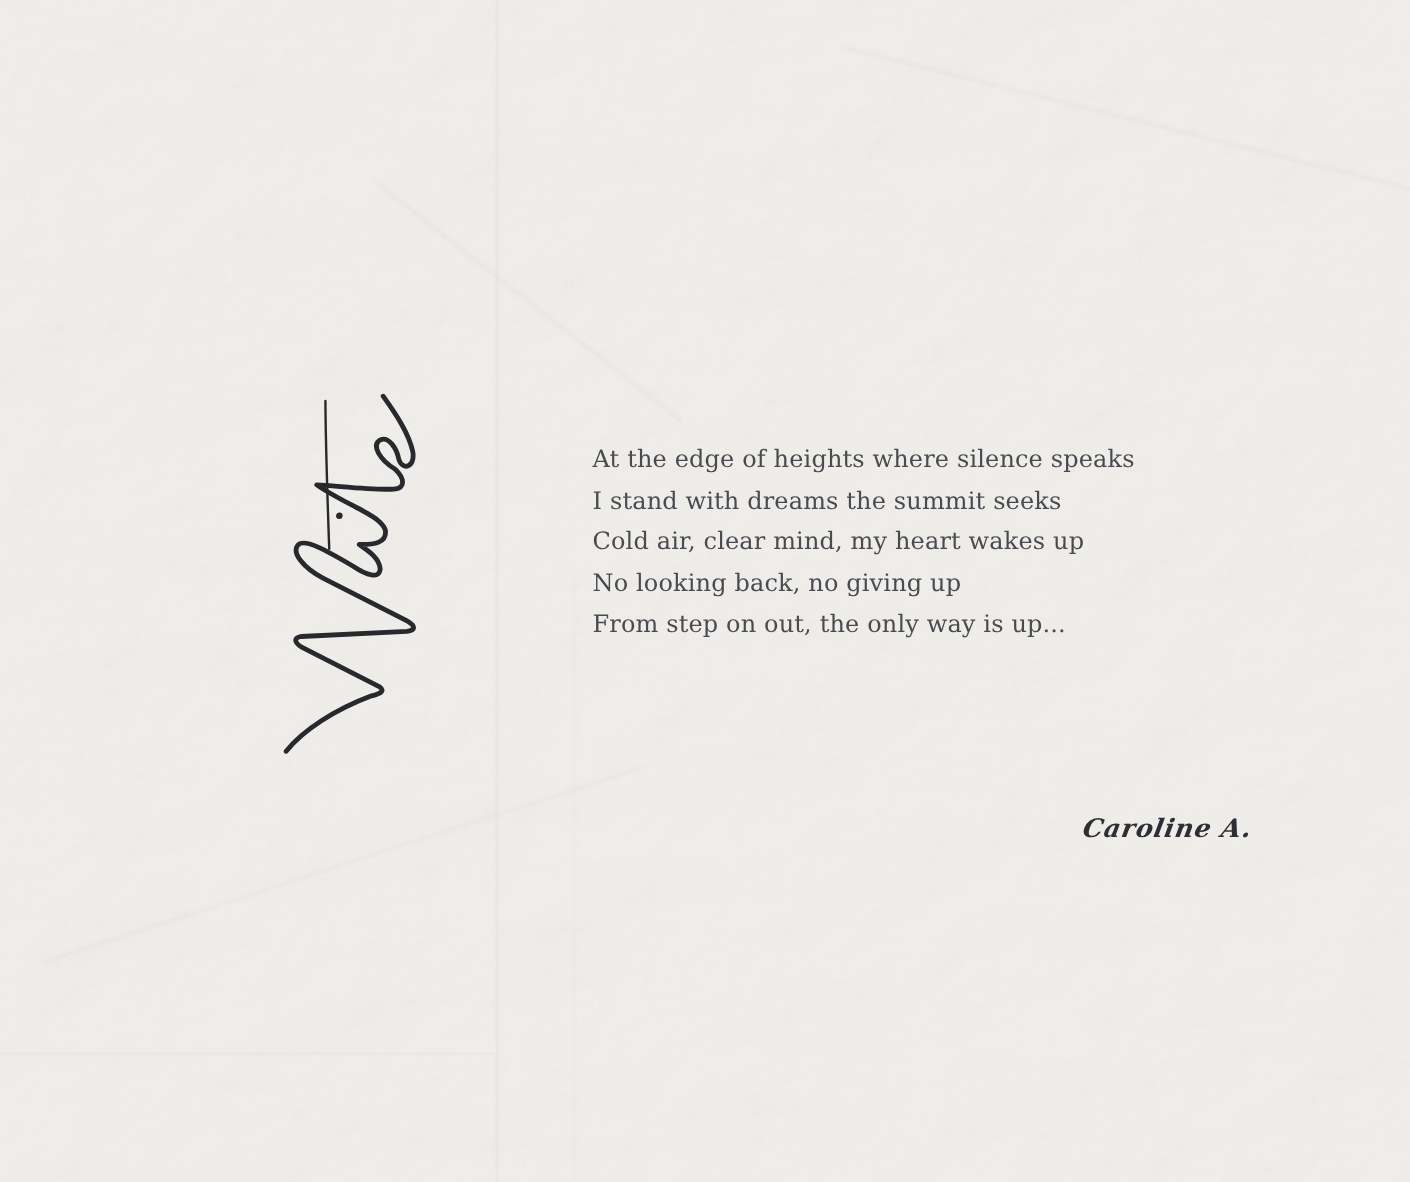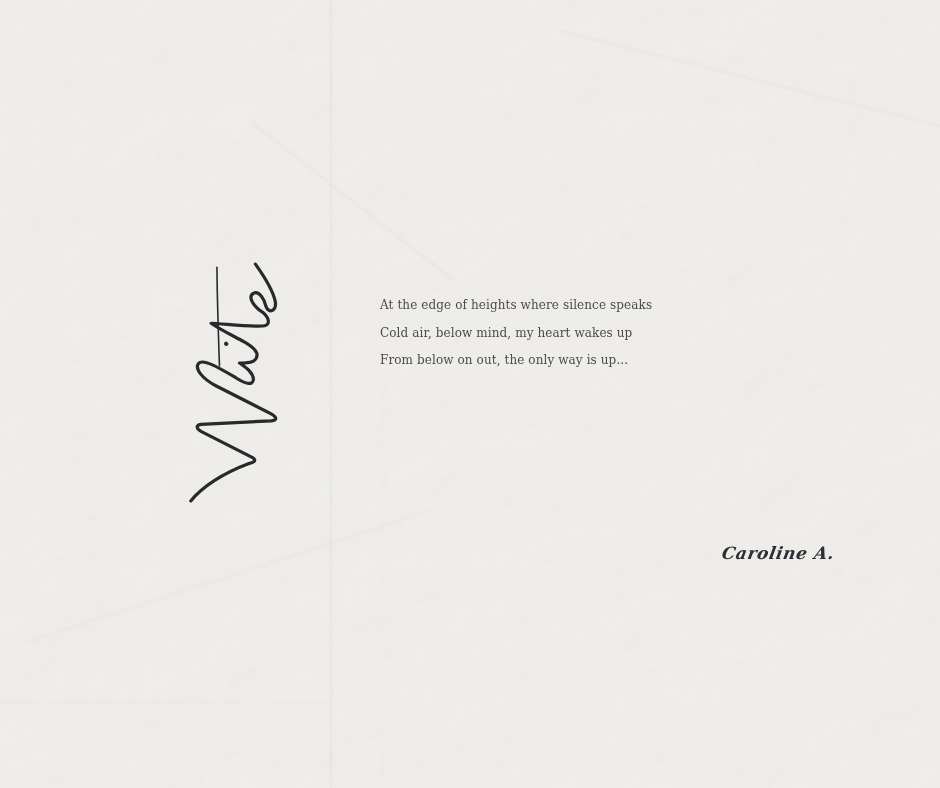--- a/index.html
+++ b/index.html
@@ -65,23 +65,23 @@
     left: 99px;
     top: 316px;
     width: 290px;
     height: 100px;
     transform: rotate(-78deg);
     transform-origin: center center;
     pointer-events: none;
   }
   .poem {
     position: absolute;
-    left: 380px;
+    left: 395px;
     top: 292px;
-    font-size: 12px;
+    font-size: 16px;
     line-height: 27.5px;
     letter-spacing: 0.1px;
     color: #4b4a51;
     white-space: nowrap;
   }
   .signature {
     position: absolute;
     left: 722px;
     top: 543px;
     font-family: "DejaVu Serif", serif;
@@ -152,19 +152,21 @@
              C 222,49 215,56 208,59
              C 201,63 205,71 215,67
              C 226,62 236,52 247,40" fill="none" stroke="#29282d" stroke-width="3.2" stroke-linecap="round" stroke-linejoin="round"></path>
     <path d="M 140,26 C 172,18 204,10 236,3" fill="none" stroke="#29282d" stroke-width="1.6" stroke-linecap="round"></path>
     <circle cx="163" cy="28" r="2.2" fill="#29282d" stroke="none"></circle>
   </svg>
   <span class="sr-only">White</span>
 
   <div class="poem" style="color: rgb(75, 74, 81);">
     <div>At the edge of heights where silence speaks</div>
-    <div>Cold air, below mind, my heart wakes up</div>
-    <div>From below on out, the only way is up...</div>
+    <div>I stand with dreams the summit seeks</div>
+    <div>Cold air, clear mind, my heart wakes up</div>
+    <div>No looking back, no giving up</div>
+    <div>From step on out, the only way is up...</div>
   </div>
 
   <div class="signature" style="color: rgb(47, 46, 52);">Caroline A.</div>
 
 </div>
 
 </body></html>

